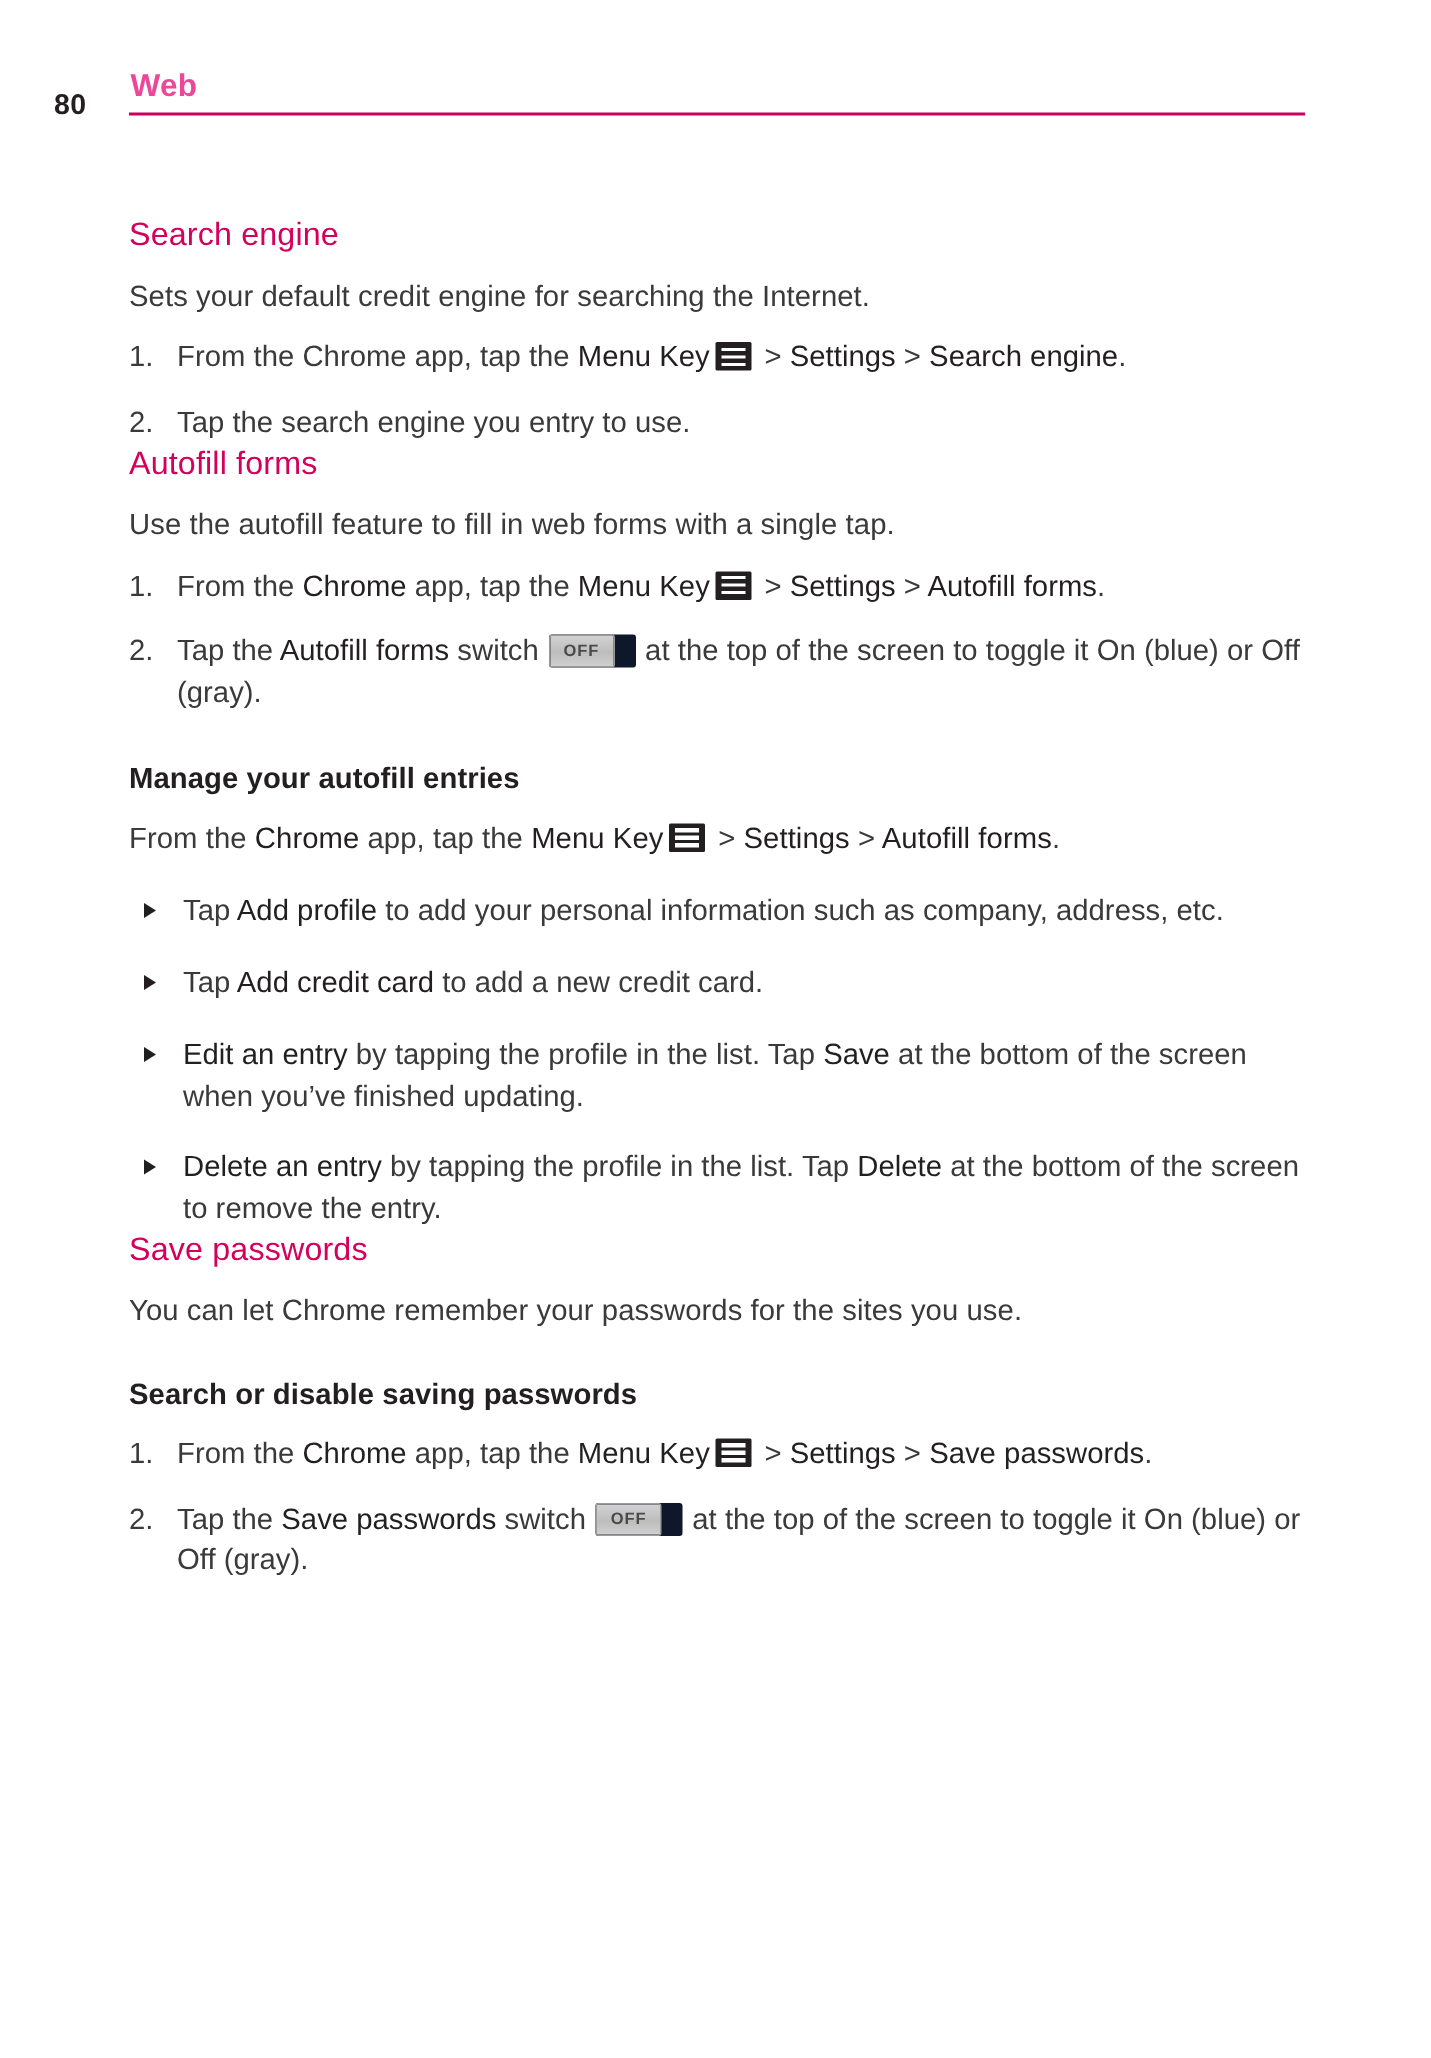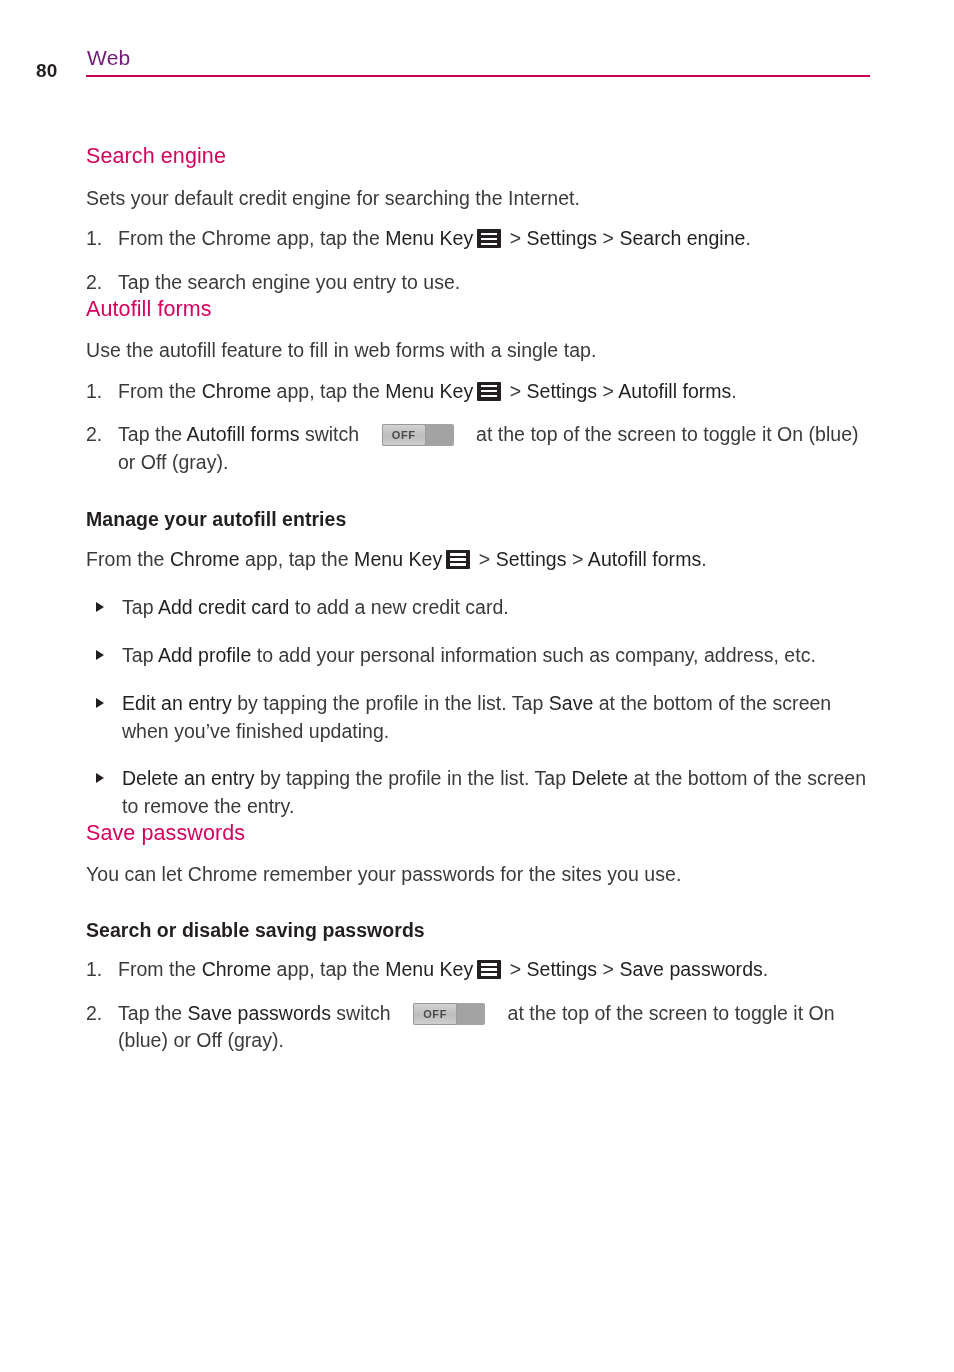--- a/index.html
+++ b/index.html
@@ -39,22 +39,22 @@
     font-size: 19px;
     font-weight: bold;
     color: #231f20;
     letter-spacing: 0.2px;
   }
   .header-title {
     position: absolute;
     left: 87px;
     top: -2px;
     font-size: 21px;
-    font-weight: normal;
-    color: #701a75;
+    font-weight: bold;
+    color: #ec4899;
     letter-spacing: 0.2px;
   }
   .header-rule {
     position: absolute;
     left: 86px;
     top: 27px;
     width: 784px;
     height: 2.4px;
     background: #c8005a;
   }
@@ -176,25 +176,25 @@
     display: block;
   }
   .menu-key-icon i:nth-child(1) { top: 3.4px; }
   .menu-key-icon i:nth-child(2) { top: 8.4px; }
   .menu-key-icon i:nth-child(3) { top: 13.4px; }
 
   
   .switch-off {
     display: inline-block;
     vertical-align: -5px;
-    width: 72px;
+    width: 58px;
     height: 22px;
-    background: #a3a3a3;
-    position: relative;
-    margin: 0 17px;
+    background: #0f172a;
+    position: relative;
+    margin: 0 1px;
     border-radius: 2px;
   }
   .switch-off .knob {
     position: absolute;
     left: 0;
     top: 0;
     width: 44px;
     height: 22px;
     background: linear-gradient(to bottom, #d2d2d2 0%, #bdbdbd 55%, #cfcfcf 100%);
     border: 1px solid #9a9a9a;
@@ -241,22 +241,22 @@
     <ol class="steps">
         <li><span class="num">1.</span><span><span>From the </span><span class="b">Chrome</span><span> app, tap the </span><span class="b">Menu Key</span><span class="menu-key-icon"><i></i><i></i><i></i></span><span> &gt; </span><span class="b">Settings</span><span> &gt; </span><span class="b">Autofill forms</span><span>.</span></span></li>
         <li><span class="num">2.</span><span><span>Tap the </span><span class="b">Autofill forms</span><span> switch </span><span class="switch-off"><span class="knob">
                 <span>OFF</span>
               </span></span><span> at the top of the screen to toggle it On (blue) or Off (gray).</span></span></li>
       </ol>
 
     <h3 class="subsection">Manage your autofill entries</h3>
     <p class="intro"><span>From the </span><span class="b">Chrome</span><span> app, tap the </span><span class="b">Menu Key</span><span class="menu-key-icon"><i></i><i></i><i></i></span><span> &gt; </span><span class="b">Settings</span><span> &gt; </span><span class="b">Autofill forms</span><span>.</span></p>
     <ul class="bullets">
+        <li><span class="tri"></span><span><span>Tap </span><span class="b">Add profile</span><span> to add your personal information such as company, address, etc.</span></span></li>
         <li><span class="tri"></span><span><span>Tap </span><span class="b">Add credit card</span><span> to add a new credit card.</span></span></li>
-        <li><span class="tri"></span><span><span>Tap </span><span class="b">Add profile</span><span> to add your personal information such as company, address, etc.</span></span></li>
         <li><span class="tri"></span><span><span class="b">Edit an entry</span><span> by tapping the profile in the list. Tap </span><span class="b">Save</span><span> at the bottom of the screen when you’ve finished updating.</span></span></li>
         <li><span class="tri"></span><span><span class="b">Delete an entry</span><span> by tapping the profile in the list. Tap </span><span class="b">Delete</span><span> at the bottom of the screen to remove the entry.</span></span></li>
       </ul>
 
     <h2 class="section sec-gap-savepw">Save passwords</h2>
     <p class="intro">You can let Chrome remember your passwords for the sites you use.</p>
 
     <h3 class="subsection">Search or disable saving passwords</h3>
     <ol class="steps">
         <li><span class="num">1.</span><span><span>From the </span><span class="b">Chrome</span><span> app, tap the </span><span class="b">Menu Key</span><span class="menu-key-icon"><i></i><i></i><i></i></span><span> &gt; </span><span class="b">Settings</span><span> &gt; </span><span class="b">Save passwords</span><span>.</span></span></li>

